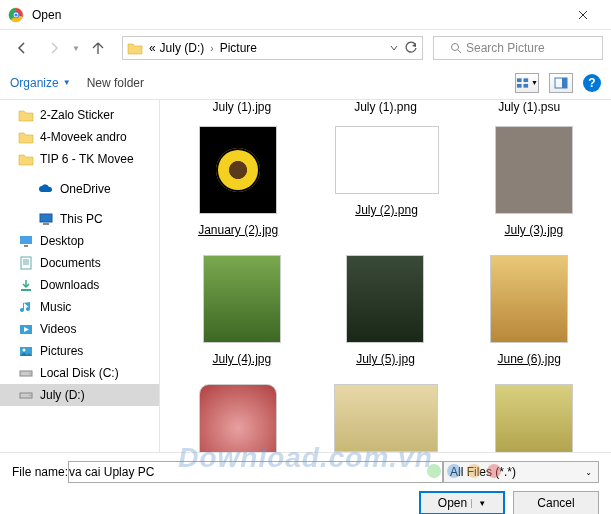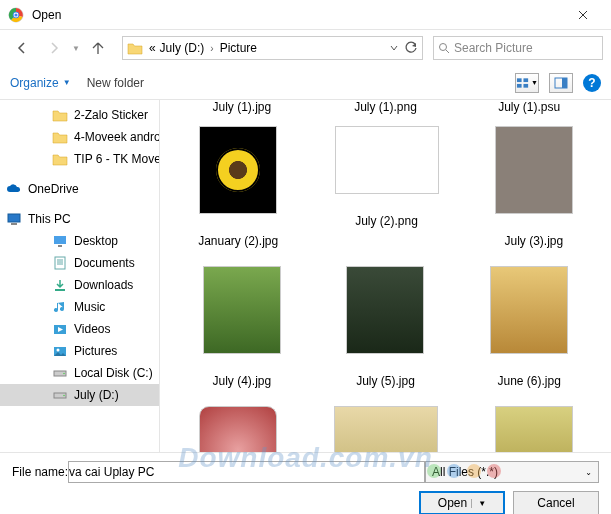--- a/index.html
+++ b/index.html
@@ -12,63 +12,63 @@
 
 .navbar { height: 36px; display: flex; align-items: center; gap: 4px; padding: 0 8px; }
 .nav-btn { width: 28px; height: 28px; display: flex; align-items: center; justify-content: center; color: #555; }
 .nav-btn.disabled { color: #ccc; }
 .nav-dropdown { color: #999; font-size: 8px; }
 .breadcrumb { flex: 1; height: 24px; border: 1px solid #ccc; display: flex; align-items: center; padding: 0 4px; margin: 0 6px; background: #fff; }
 .breadcrumb .folder-icon { width: 16px; height: 14px; margin-right: 4px; }
 .breadcrumb .sep { margin: 0 4px; color: #666; font-size: 10px; }
 .breadcrumb .crumb { padding: 0 2px; }
 .breadcrumb .end-drop { margin-left: auto; color: #666; display: flex; align-items: center; gap: 6px; }
-.search-box { width: 170px; height: 24px; border: 1px solid #ccc; display: flex; align-items: center; padding: 0 4px; color: #888; }
+.search-box { width: 170px; height: 24px; border: 1px solid #ccc; display: flex; align-items: center; padding: 0 16px; color: #888; }
 .search-box .placeholder { margin-left: 4px; font-size: 12px; }
 
 .toolbar { height: 34px; display: flex; align-items: center; padding: 0 10px; gap: 16px; border-bottom: 1px solid #e5e5e5; }
 .toolbar .org-btn { color: #1a6fc4; display: flex; align-items: center; gap: 4px; }
 .toolbar .newf-btn { color: #404040; }
 .toolbar .right { margin-left: auto; display: flex; align-items: center; gap: 10px; }
 .view-btn { width: 24px; height: 20px; border: 1px solid #aaa; background: linear-gradient(#fff,#eee); display: flex; align-items: center; justify-content: center; }
 .help-btn { width: 18px; height: 18px; border-radius: 50%; background: #0078d7; color: #fff; display: flex; align-items: center; justify-content: center; font-weight: bold; font-size: 12px; }
 
 .body { display: flex; height: 352px; }
 .sidebar { width: 160px; overflow-y: auto; padding: 4px 0; border-right: 1px solid #e5e5e5; }
-.tree-item { display: flex; align-items: center; height: 22px; padding-left: 6px; gap: 6px; font-size: 12px; white-space: nowrap; overflow: hidden; }
-.tree-item.indent2 { padding-left: 52px; }
+.tree-item { display: flex; align-items: center; height: 22px; padding-left: 38px; gap: 6px; font-size: 12px; white-space: nowrap; overflow: hidden; }
+.tree-item.indent2 { padding-left: 18px; }
 .tree-item.sel { background: #d8d8d8; }
 .tree-item .icon { width: 16px; height: 14px; flex-shrink: 0; }
 .gap { height: 8px; }
 
 .content { flex: 1; overflow-y: auto; padding: 0 10px; position: relative; }
 .thumbs-row { display: flex; justify-content: space-between; margin-bottom: 4px; }
 .partial-label { font-size: 12px; text-align: center; flex: 1; }
 .thumb-item { display: flex; flex-direction: column; align-items: center; margin: 8px 4px 10px; }
 .thumb { width: 78px; height: 88px; border: 1px solid #ccc; background: #ddd; position: relative; overflow: hidden; }
-.thumb-label { font-size: 12px; margin-top: 20px; text-align: center; }
+.thumb-label { font-size: 12px; margin-top: 9px; text-align: center; text-decoration: underline; }
 .thumb-row2 { display: flex; justify-content: space-around; }
 
 
 .t-sunflower { background: #000; display: flex; align-items: center; justify-content: center; }
 .t-sunflower::after { content: ""; width: 44px; height: 44px; border-radius: 50%; background: radial-gradient(circle, #5a3a1a 28%, #f4d020 30%); box-shadow: 0 0 0 2px #000 inset; }
 .t-drawing { background: #fff; width: 96px; height: 64px; }
 .t-cat { background: #8a8078; }
 .t-gorilla { background: linear-gradient(#7aa84e,#3d6824); }
 .t-forest { background: linear-gradient(#3a4a38,#1a2818); }
 .t-sunset { background: linear-gradient(#e8c878,#b88838); }
 .t-flowers { background: radial-gradient(circle, #e8a0a0,#b04040); border-radius: 10px; }
 .t-field { background: linear-gradient(#e8d8a8,#c8b878); width: 108px; height: 70px; }
 .t-child { background: linear-gradient(#d8d080,#a89840); }
 
 .footer { padding: 8px 12px; border-top: 1px solid #e5e5e5; }
 .filename-row { display: flex; align-items: center; margin-bottom: 8px; }
 .filename-row label { font-size: 12px; }
 .filename-row input { flex: 1; height: 22px; border: 1px solid #aaa; padding: 0 0; font-size: 12px; }
-.filter-select { width: 174px; height: 22px; border: 1px solid #aaa; display: flex; align-items: center; justify-content: space-between; padding: 0 6px; font-size: 12px; background: #f5f5f5; }
+.filter-select { width: 156px; height: 22px; border: 1px solid #aaa; display: flex; align-items: center; justify-content: space-between; padding: 0 6px; font-size: 12px; background: #f5f5f5; }
 .btn-row { display: flex; justify-content: flex-end; gap: 8px; }
 .btn { width: 86px; height: 24px; border: 1px solid #aaa; background: #efefef; font-size: 12px; display: flex; align-items: center; justify-content: center; gap: 4px; }
 .btn.primary { border: 2px solid #0078d7; }
 
 .watermark { position: absolute; bottom: 40px; left: 0; right: 0; text-align: center; font-size: 28px; font-weight: bold; font-style: italic; color: rgba(100,150,200,0.35); pointer-events: none; letter-spacing: 1px; }
 .watermark-dots { position: absolute; bottom: 36px; right: 110px; display: flex; gap: 6px; pointer-events: none; }
 .watermark-dots span { width: 14px; height: 14px; border-radius: 50%; opacity: 0.45; }
 
 
 .folder-svg { fill: #f8d775; stroke: #d4a020; stroke-width: 0.5; }

